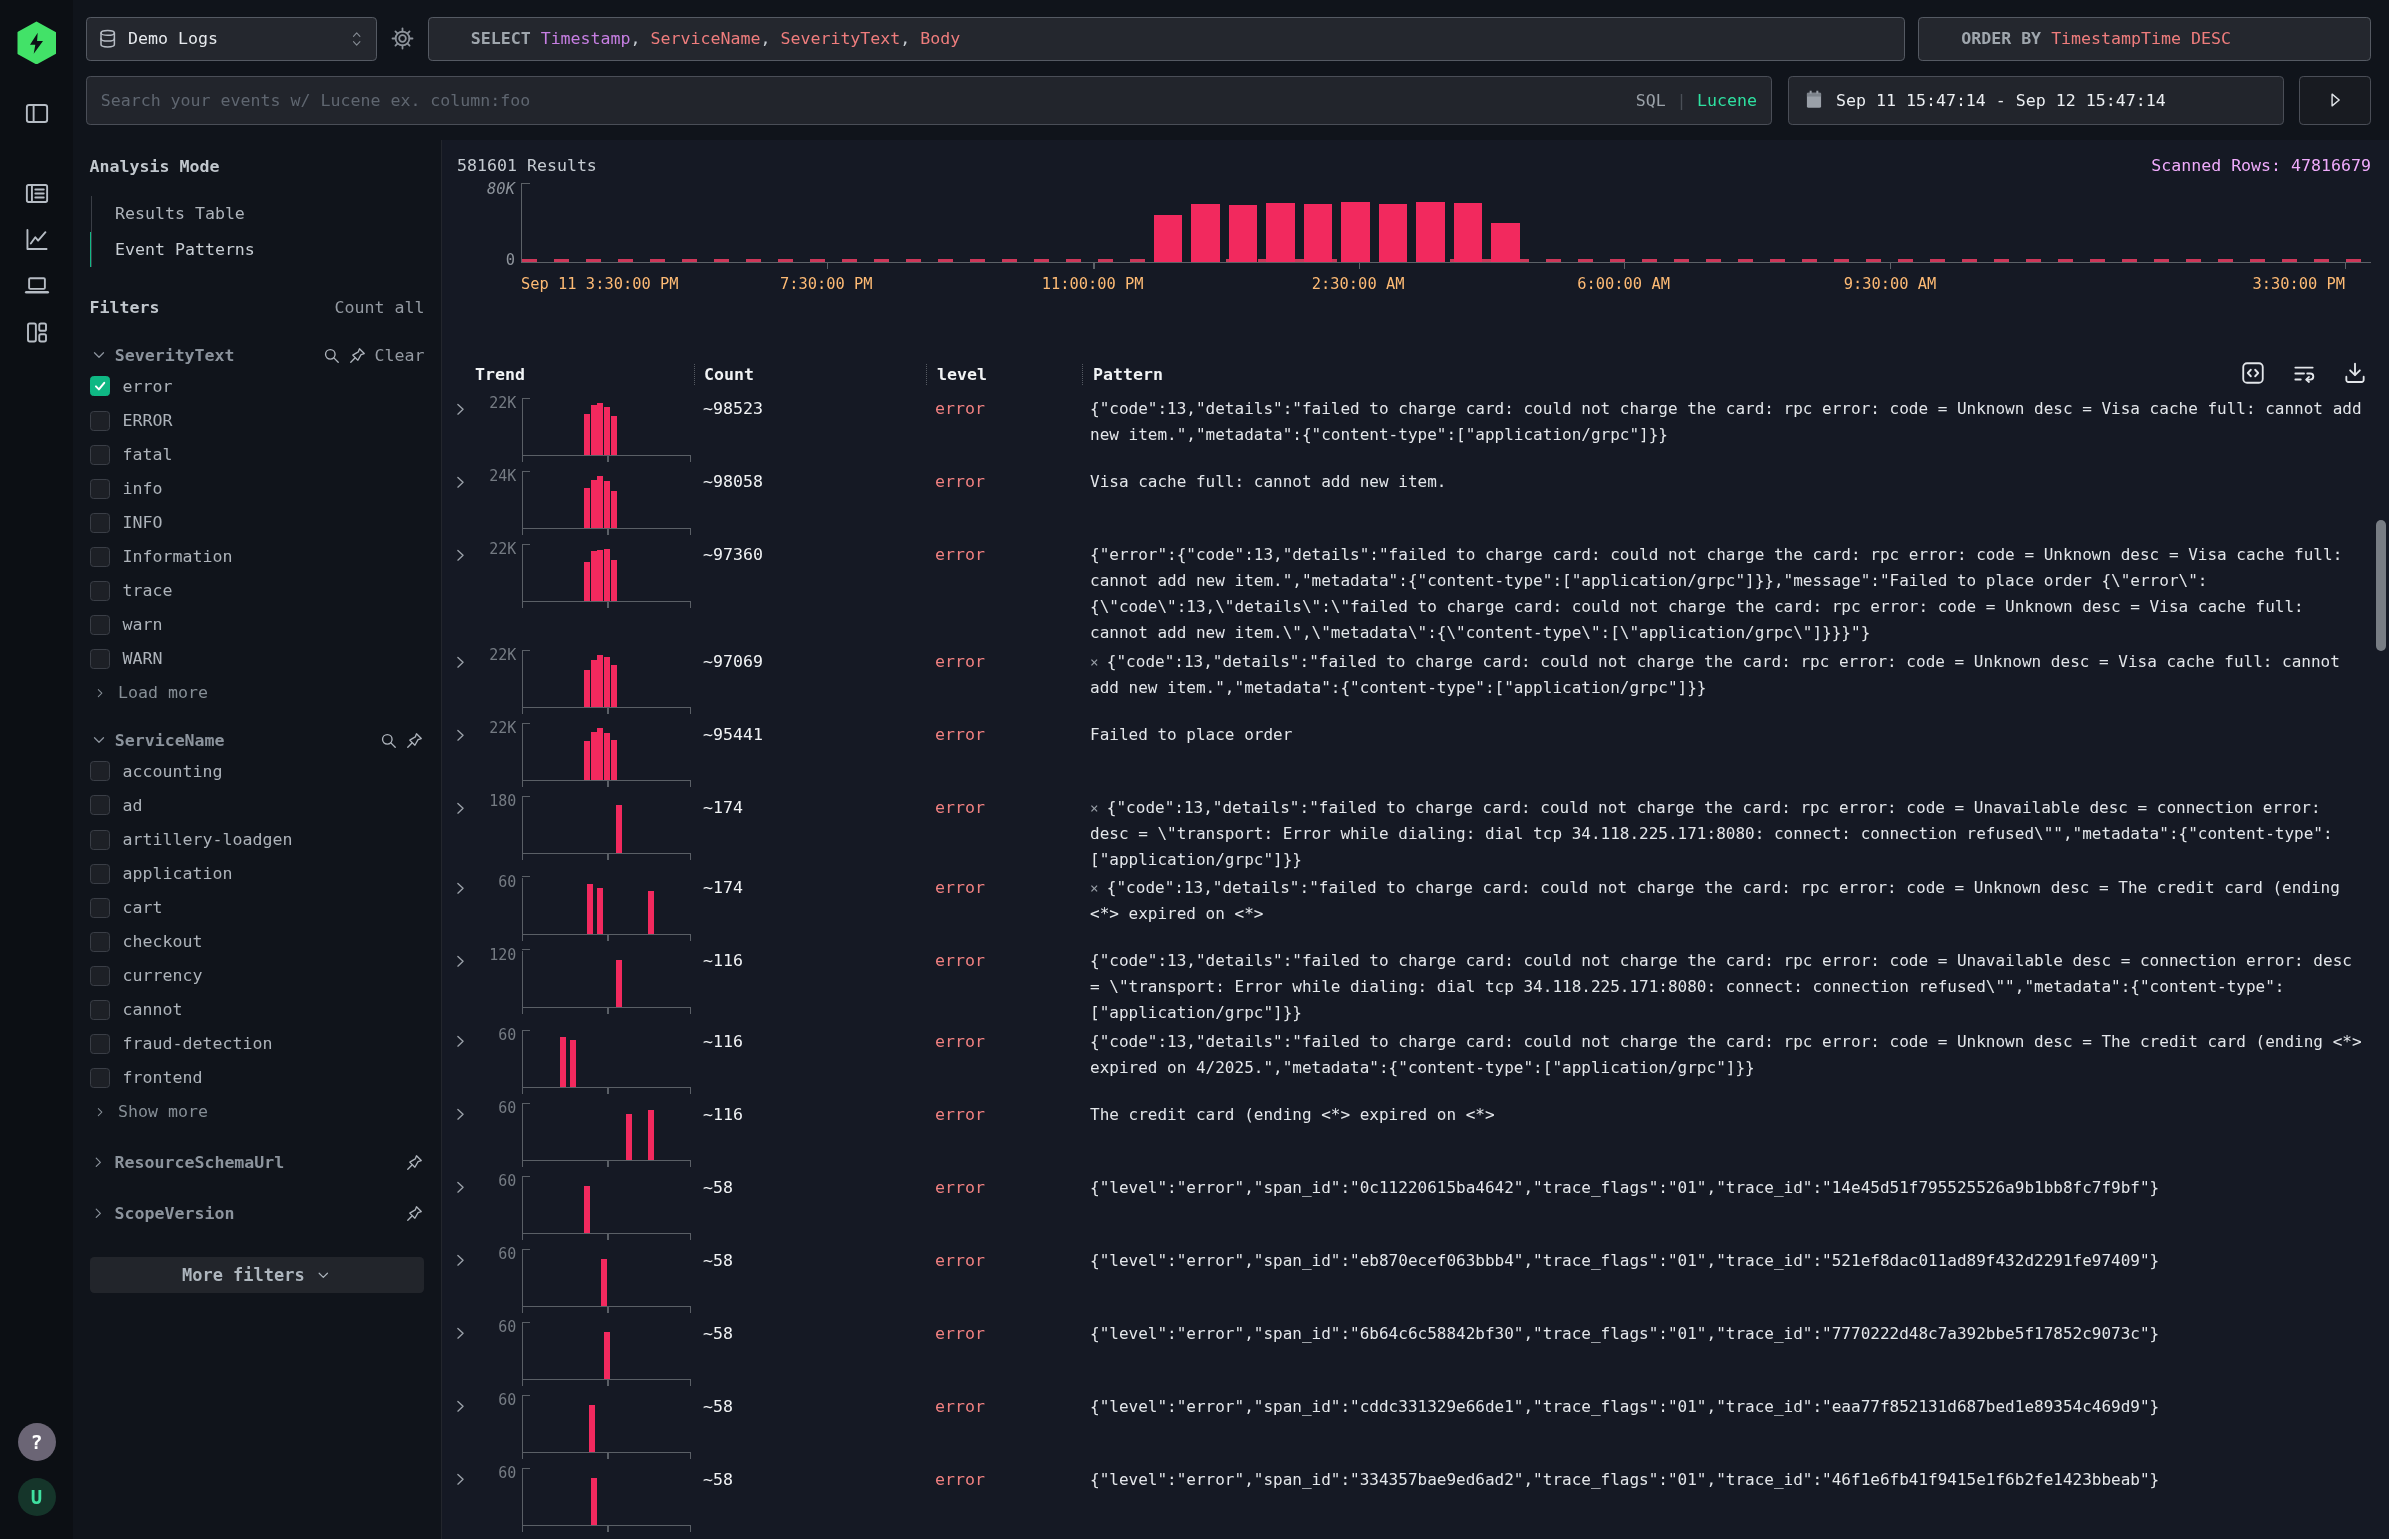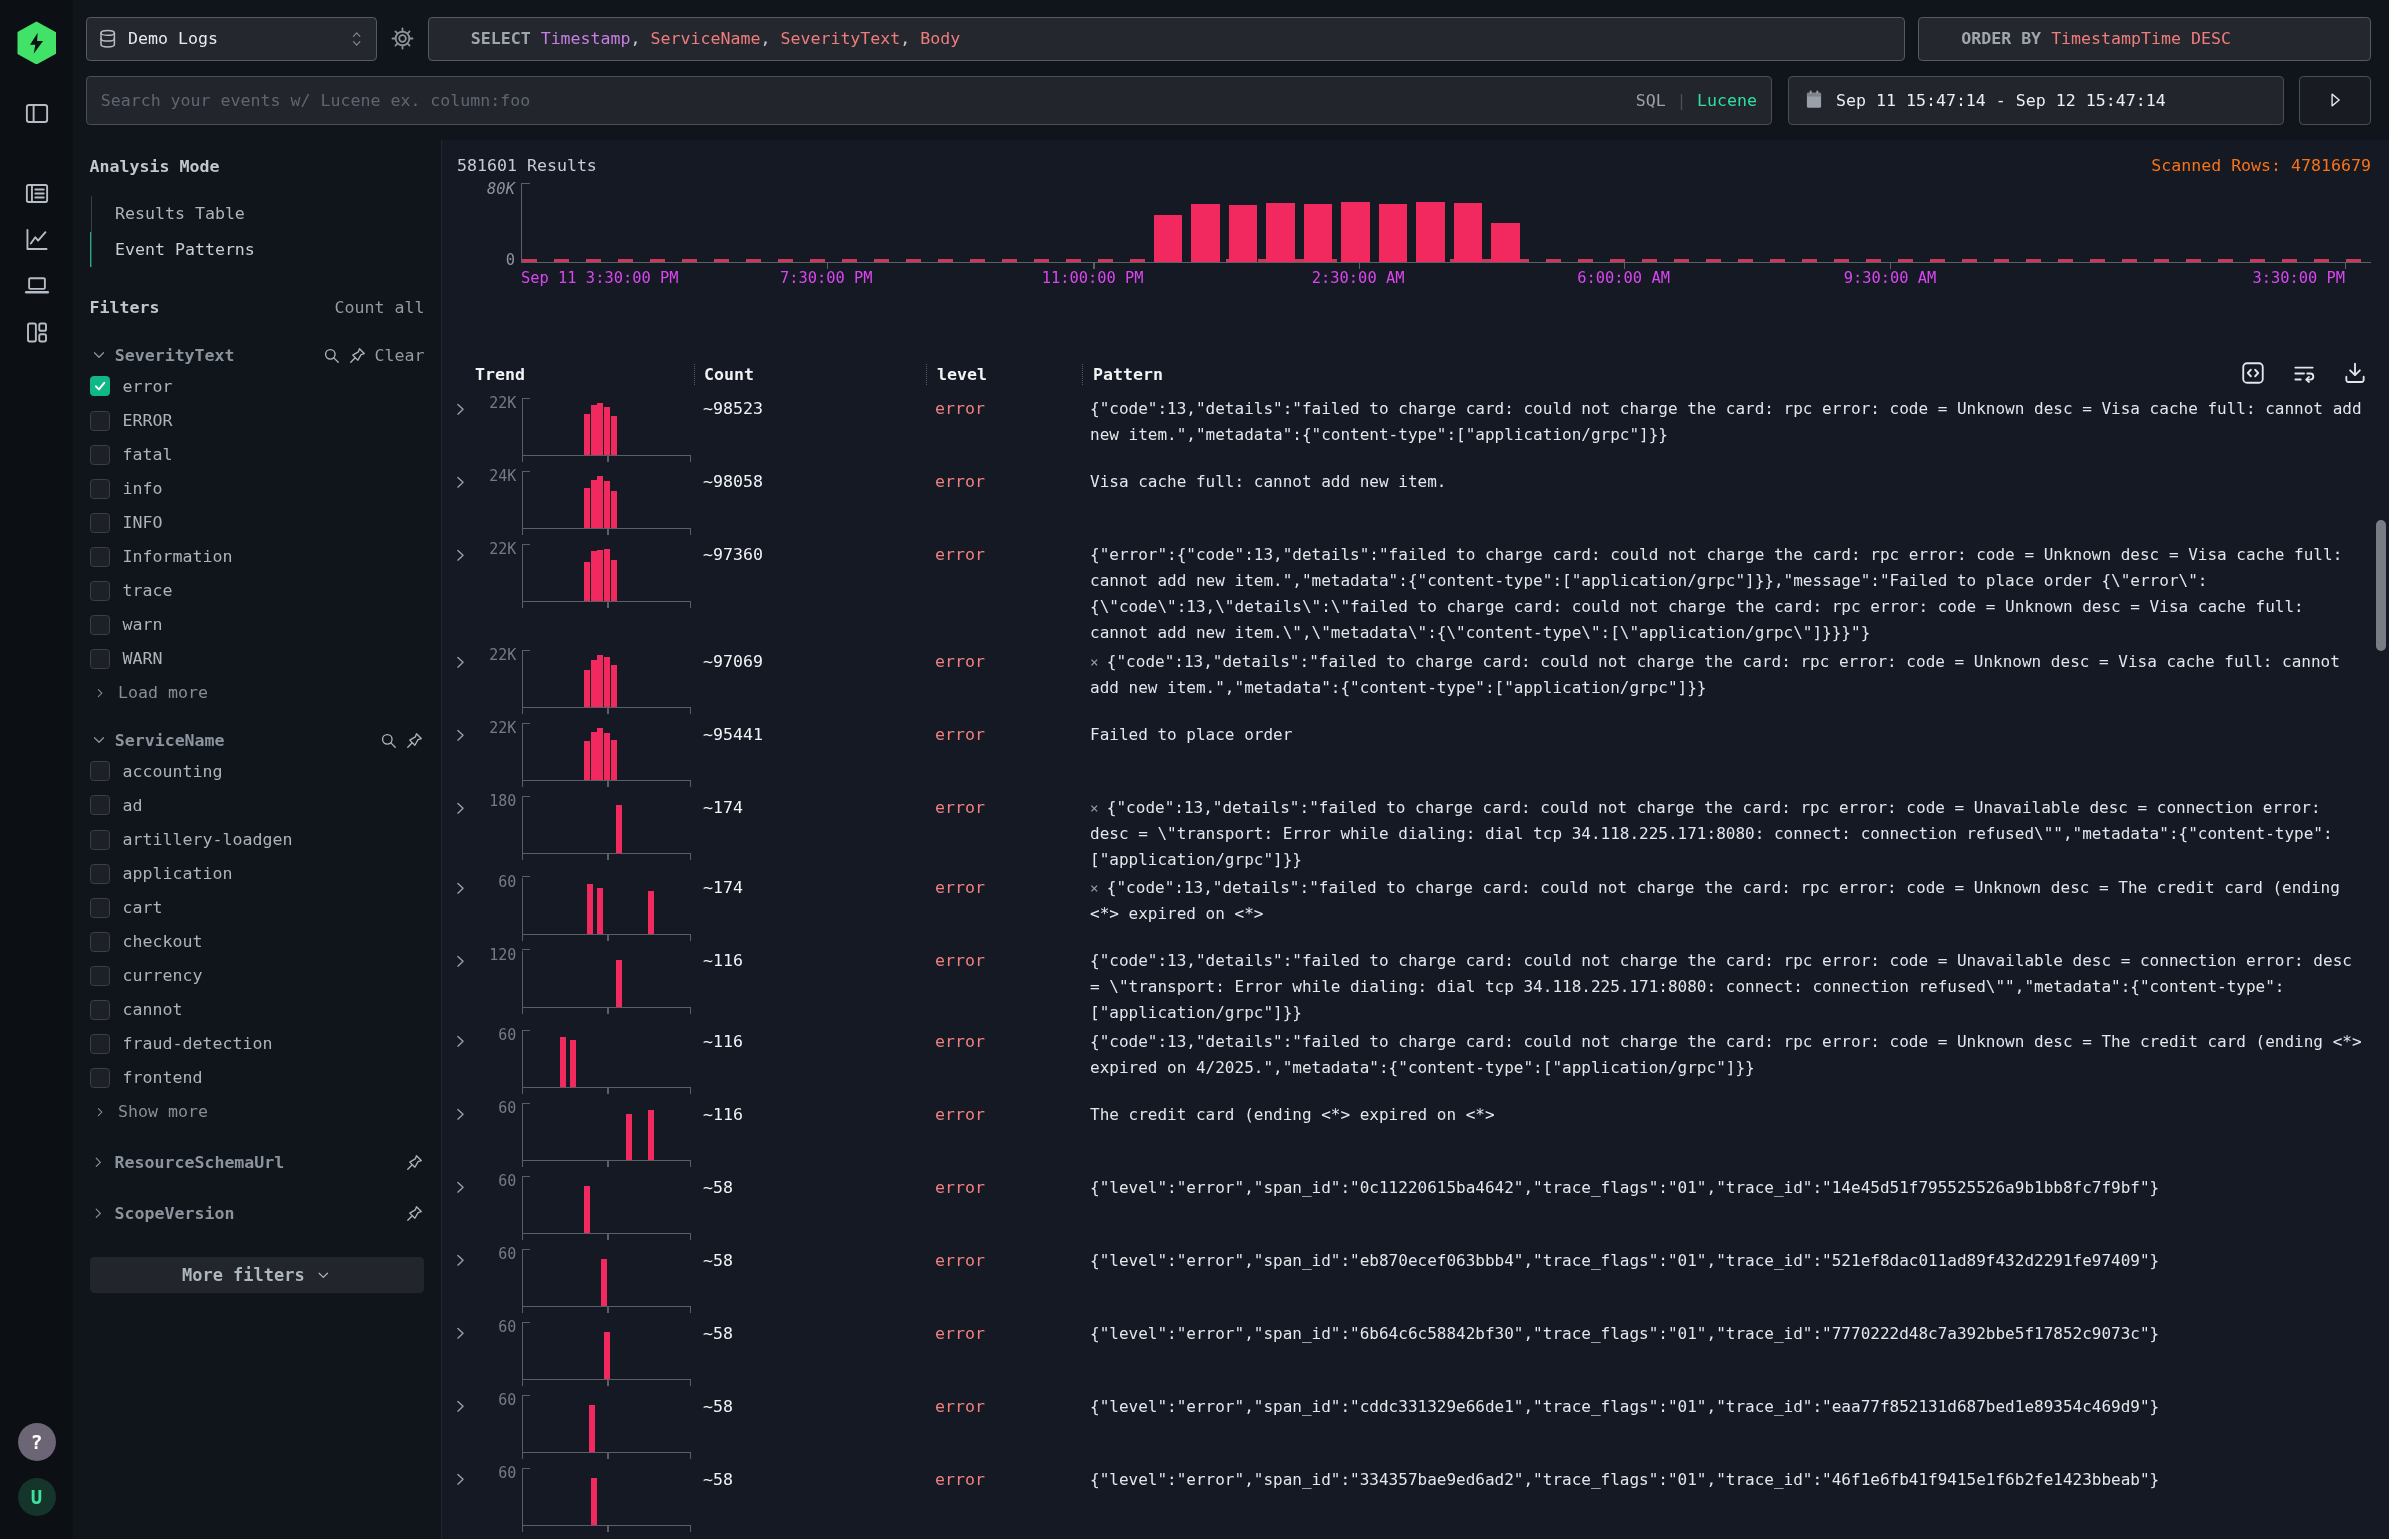--- a/index.html
+++ b/index.html
@@ -73,34 +73,34 @@
   .loadmore { margin:9.5px 0 0 3.6px; color:#868e96; cursor:pointer; display:flex; gap:10.7px; align-items:center; }
   .collapsed-sec { margin-top:32px; display:flex; align-items:center; gap:8.3px; }
   .morefilters { margin:34px 0 0 0; width:100%; height:36px; background:#22252b; border:none; border-radius:4.2px;
       color:#adb5bd; font-weight:bold; font-family:inherit; font-size:17px; cursor:pointer;
       display:flex; align-items:center; justify-content:center; gap:10.7px; }
 
   
   .main { flex:1; background:#151924; min-width:0; padding:15.4px 0 0 15px; position:relative; }
   .res-head { display:flex; justify-content:space-between; padding-right:18px; }
   .res-count { color:#c6ccd2; }
-  .res-scanned { color:#f97316; }
+  .res-scanned { color:#f0abfc; }
 
   .chart { margin-top:9.5px; position:relative; padding-left:64px; padding-right:18px; }
   .plot { position:relative; height:79px; border-left:1.2px solid #5c6167; border-bottom:1.2px solid #5c6167; }
   .plot::before { content:""; position:absolute; top:-1.2px; left:-1.2px; width:9px; border-top:1.2px solid #5c6167; }
   .ylab { position:absolute; right:calc(100% + 7.1px); color:#8d939b; font-size:15.4px; }
   .ylab.top { top:-4.7px;font-style:italic; }
   .ylab.zero { bottom:-7.1px; }
   .dashline { position:absolute; left:0; right:0; bottom:0; height:3px;
       background:repeating-linear-gradient(90deg,#e23a5f 0 15.4px,rgba(0,0,0,0) 15.4px 32px); opacity:.9; }
   .hbar { position:absolute; bottom:0; background:#f2295e; }
   .xtickmark { position:absolute; top:100%; width:1.2px; height:7.1px; background:#5c6167; }
   .xaxis { position:relative; height:26px; }
-  .xlab { position:absolute; top:6px; color:#d946ef; font-size:15.4px; white-space:nowrap; transform:translateX(-50%); }
+  .xlab { position:absolute; top:12px; color:#fdba74; font-size:15.4px; white-space:nowrap; transform:translateX(-50%); }
   .xlab.left { transform:none; }
   .xlab.right { transform:translateX(-100%); }
 
   
   .thead { margin-top:64px; display:flex; margin-left:-15px; height:42px; align-items:center; position:relative; }
   .th { font-weight:bold; color:#f1f3f5; height:24px; display:flex; align-items:center; }
   .th-sep { border-left:1.8px dotted #555a62; height:21.4px; }
   .c-trend { width:252px; padding-left:33px; }
   .c-count { width:231px; padding-left:9px; }
   .c-level { width:155px; padding-left:10px; }

